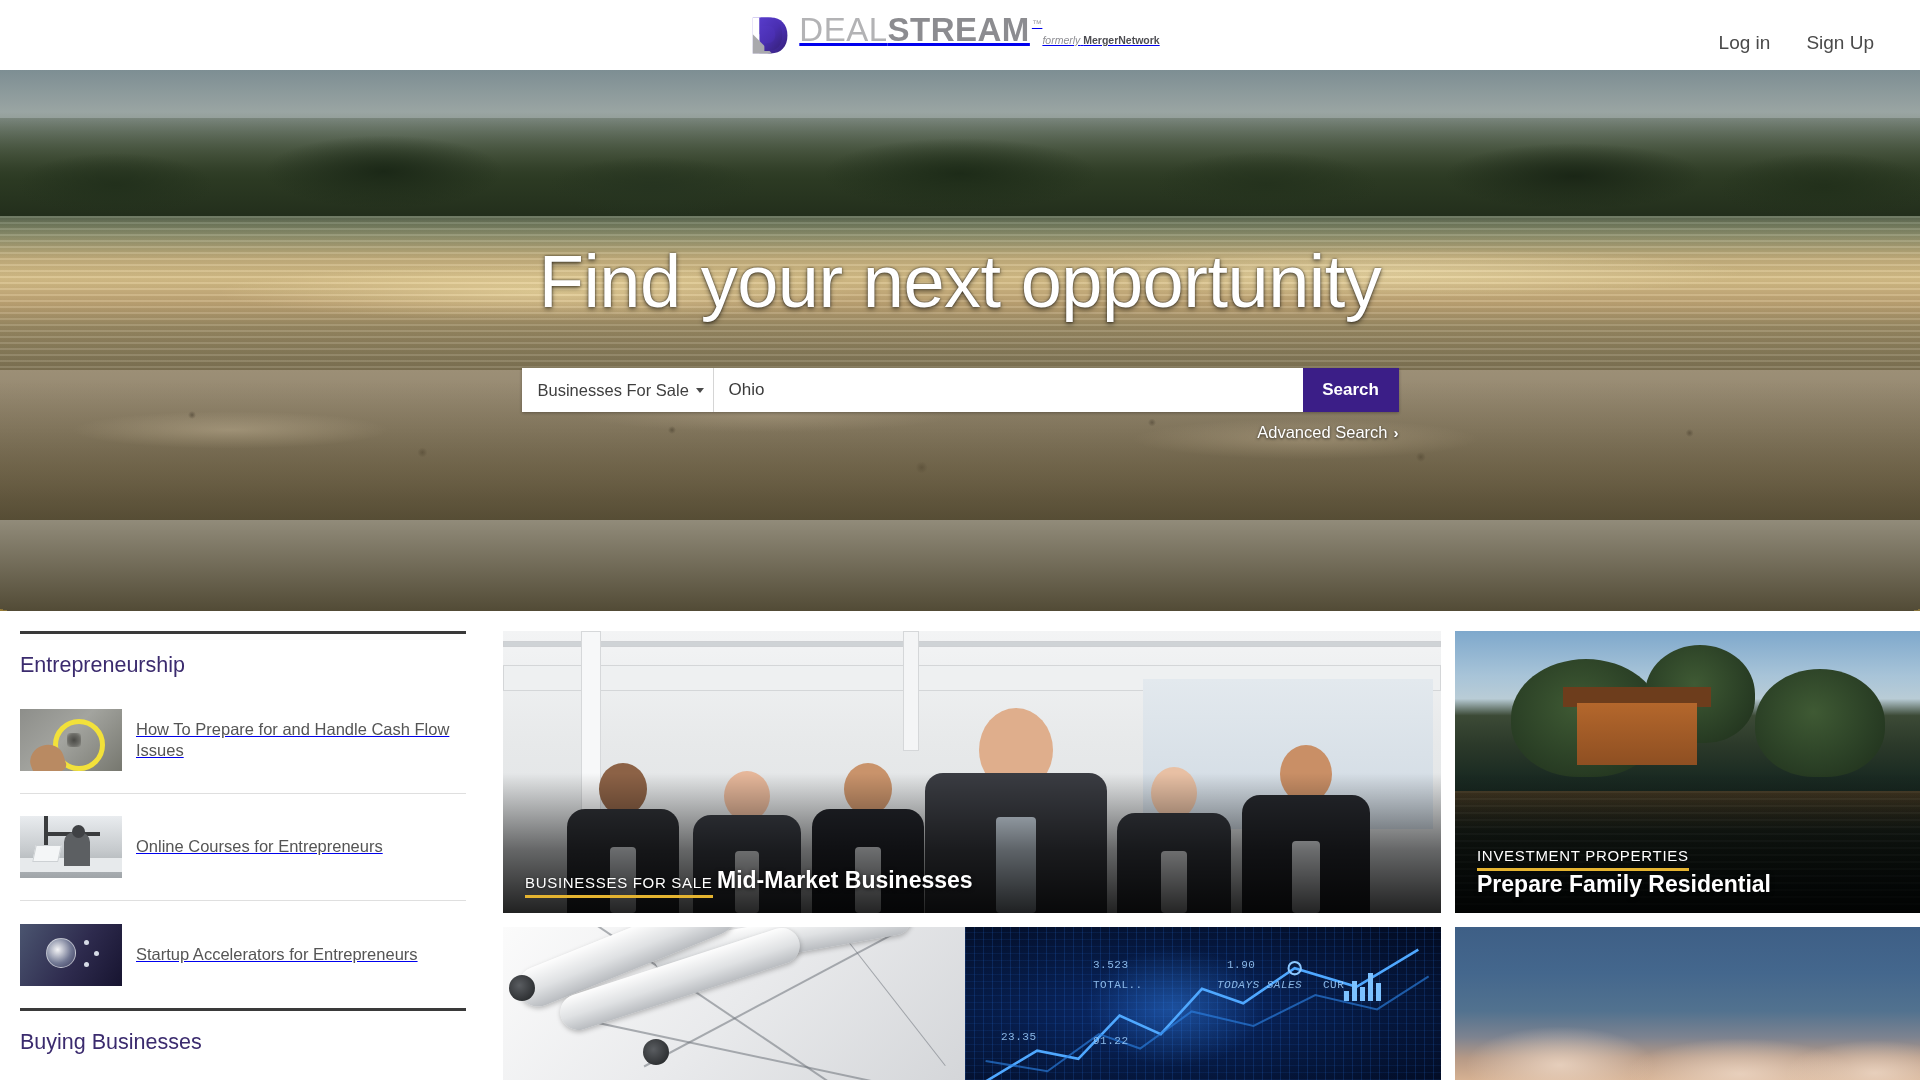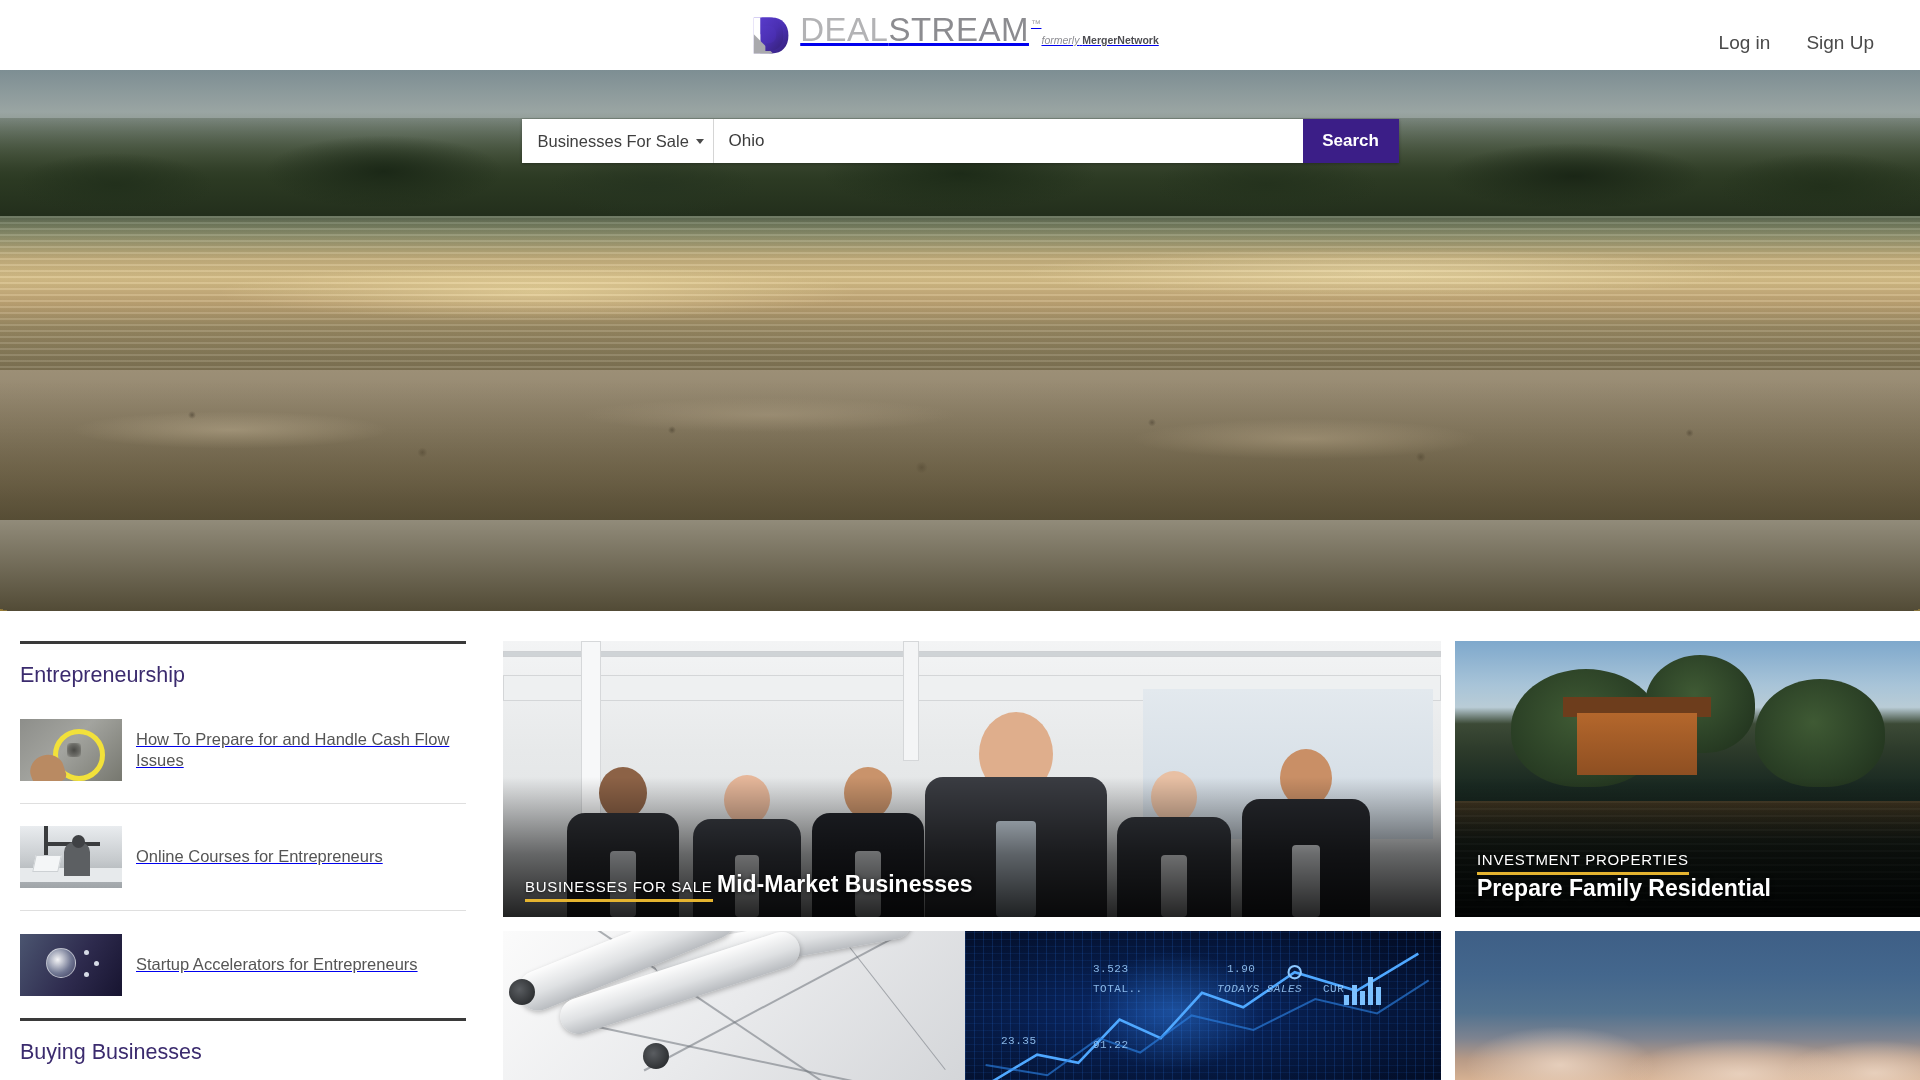--- a/index.html
+++ b/index.html
@@ -28,21 +28,21 @@
     gap: 9px;
     transform: translateY(-1px);
   }
   .logo-mark { width: 41px; height: 41px; display: block; margin-top: 2px; }
   .logo-text-col { display: flex; flex-direction: row; align-items: flex-end; }
   .logo-words {
     display: flex; align-items: baseline;
     font-size: 33px; letter-spacing: 0.5px; line-height: 1;
   }
   .logo-deal { color: #b3b3b5; font-weight: 400; }
-  .logo-stream { color: #8c8c90; font-weight: 400; }
+  .logo-stream { color: #8c8c90; font-weight: 700; }
   .logo-tm { font-size: 10px; color: #a0a0a4; margin-left: 2px; position: relative; top: -14px; }
   .logo-sub {
     font-size: 10.5px; line-height: 1; margin-top: 4px; margin-right: 11px;
     white-space: nowrap; color: #6e6e73;
   }
   .logo-sub .formerly { font-style: italic; font-weight: 400; color: #8e8e93; }
   .logo-sub .mn { font-weight: 700; color: #4d4d52; }
 
   .header-nav {
     position: absolute; right: 46px; top: 0; height: 85px;
@@ -202,21 +202,21 @@
   }
   .adv-chevron { font-size: 15px; font-weight: 700; line-height: 1; }
 
   
   .content {
     position: relative;
     width: 1920px;
     height: 469px;
     display: flex;
     padding-left: 20px;
-    padding-top: 30px;
+    padding-top: 20px;
     gap: 18px;
     overflow: hidden;
   }
 
   
   .sidebar { width: 465px; flex: 0 0 465px; }
   .sb-section { }
   .sb-rule { height: 3px; background: #3a3a3a; width: 446px; }
   .sb-heading {
     font-size: 21.5px; color: #3b2b6e; font-weight: 400;
@@ -483,30 +483,37 @@
     <div class="hero-sky"></div>
     <div class="hero-trees"></div>
     <div class="hero-water"></div>
     <div class="hero-bank"></div>
     <div class="hero-grass"></div>
     <div class="hero-grass-l"></div>
     <div class="hero-grass-r"></div>
   </div>
 
   <div class="hero-inner">
+    <h1 class="hero-title">Find your next opportunity</h1>
 
     <div class="search-row">
       <div class="search-select">
         <span>Businesses For Sale</span>
         <span class="caret"></span>
       </div>
       <input class="search-input" type="text" value="Ohio" style="">
       <button class="search-btn">Search</button>
     </div>
 
+    <div class="advanced-row">
+      <a class="advanced-link" href="#">
+        <span>Advanced Search</span>
+        <span class="adv-chevron">›</span>
+      </a>
+    </div>
   </div>
 </section>
 
 <main class="content">
 
   <aside class="sidebar">
 
     <section class="sb-section">
       <div class="sb-rule"></div>
       <h2 class="sb-heading">Entrepreneurship</h2>

